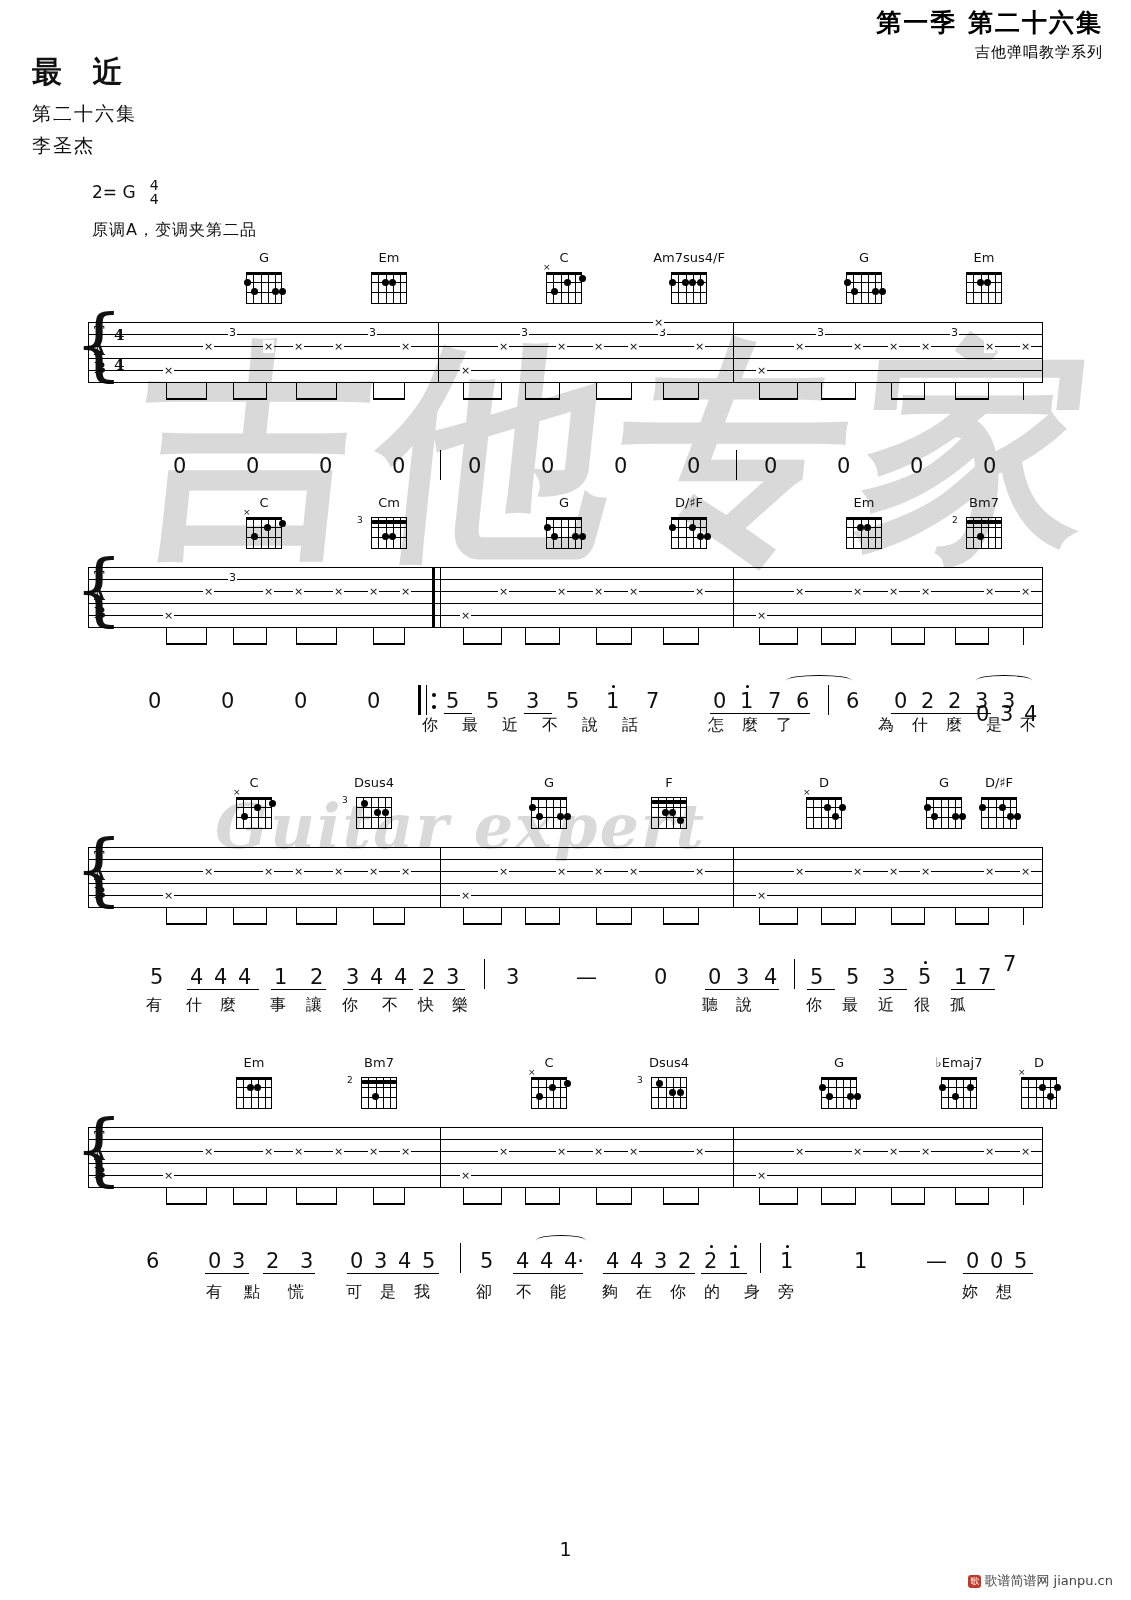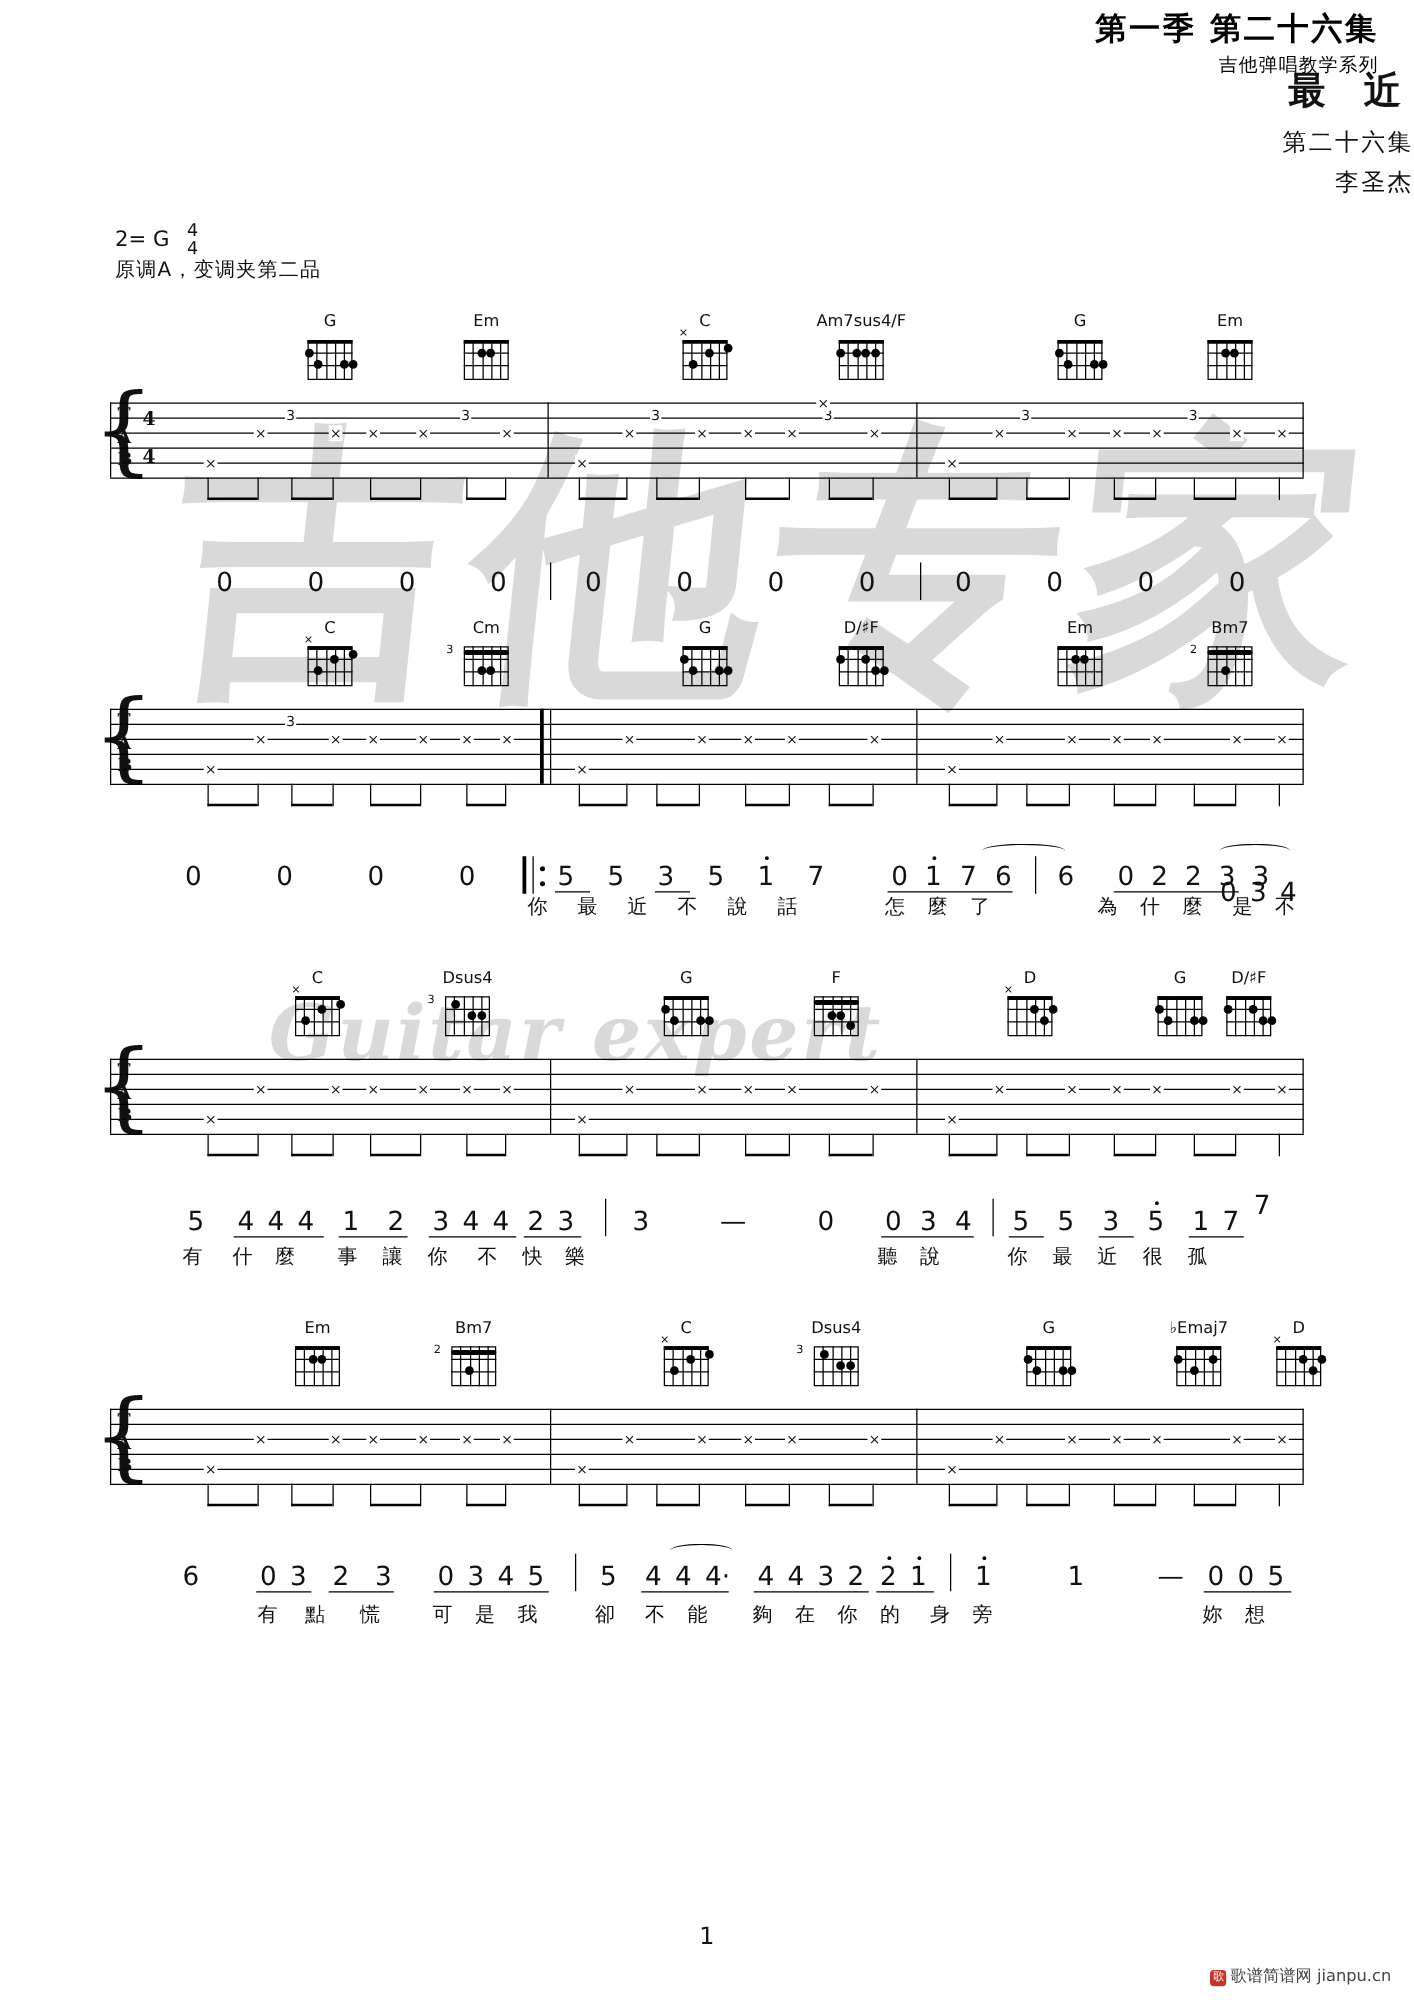--- a/index.html
+++ b/index.html
@@ -40,21 +40,22 @@
     letter-spacing: 1px;
     color: #000;
     margin-top: 4px;
   }
 
   .title-block {
     position: absolute;
     left: 0;
     right: 0;
     top: 52px;
-    text-align: right;
+    text-align: left;
+    padding-left: 32px;
   }
   .title-block .song-title {
     font-family: "DejaVu Sans", sans-serif;
     font-size: 30px;
     font-weight: bold;
     letter-spacing: 10px;
   }
   .title-block .episode {
     font-family: "DejaVu Sans", sans-serif;
     font-size: 19px;
@@ -87,20 +88,21 @@
     font-size: 14px;
     margin-left: 8px;
   }
   .keyinfo .timesig b {
     display: block;
     font-weight: normal;
   }
   .keyinfo .timesig .num { border-bottom: 0px; }
   .keyinfo .capo {
     font-size: 16px;
+    margin-top: 14px;
     letter-spacing: 1px;
   }
 
   
   .watermark {
     position: absolute;
     left: 0; top: 0; right: 0; bottom: 0;
     pointer-events: none;
     z-index: 0;
   }

